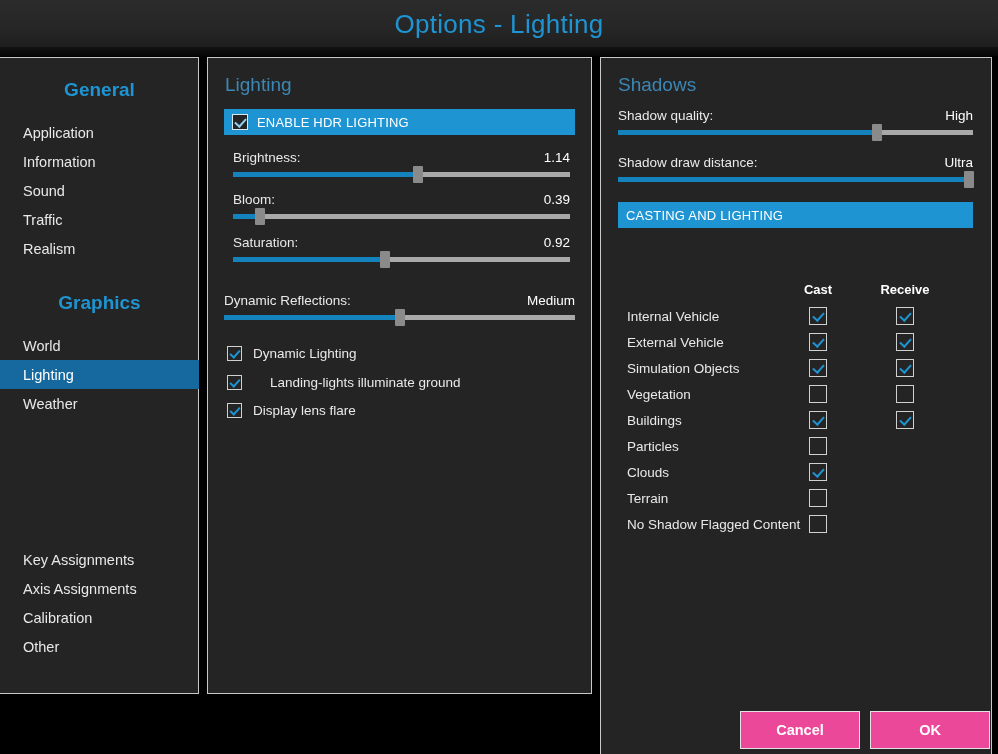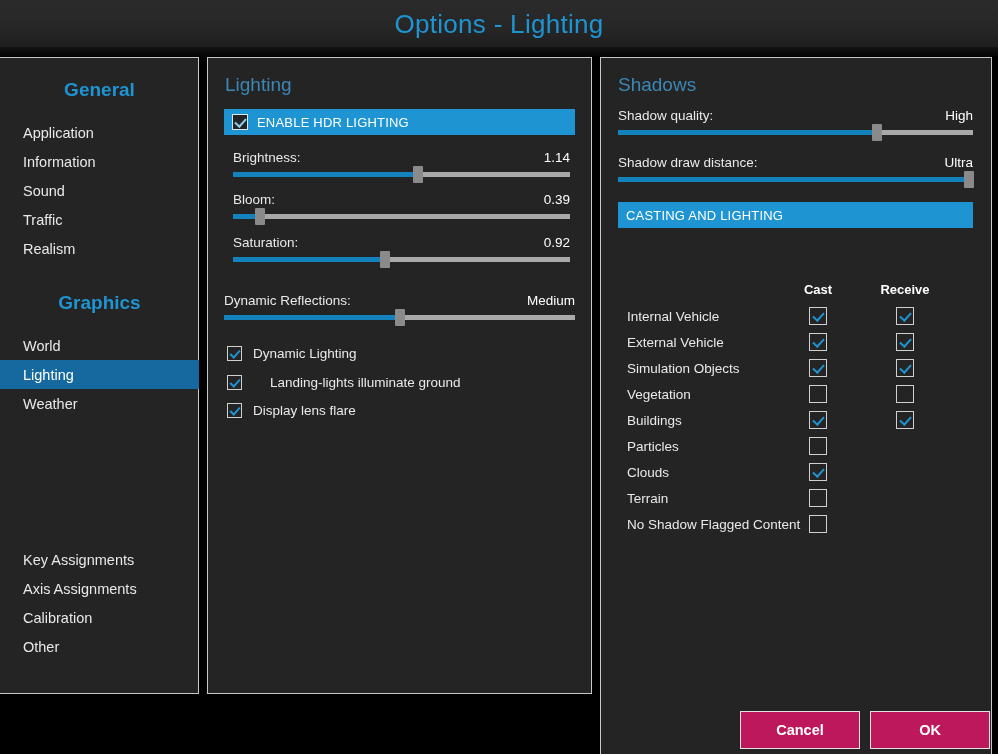--- a/index.html
+++ b/index.html
@@ -225,21 +225,21 @@
     width: 5px; height: 9px;
     border: solid #1e94d2;
     border-width: 0 2px 2px 0;
     transform: rotate(42deg);
   }
 
   
   .footer-btn {
     position: absolute;
     height: 38px;
-    background: #be185d;
+    background: #ec4899;
     border: 1px solid #e4e4e4;
     color: #ffffff;
     font-size: 14.5px;
     font-weight: bold;
     display: flex;
     align-items: center;
     justify-content: center;
     cursor: pointer;
   }
   #btn-cancel { left: 740px; top: 711px; width: 120px; }

